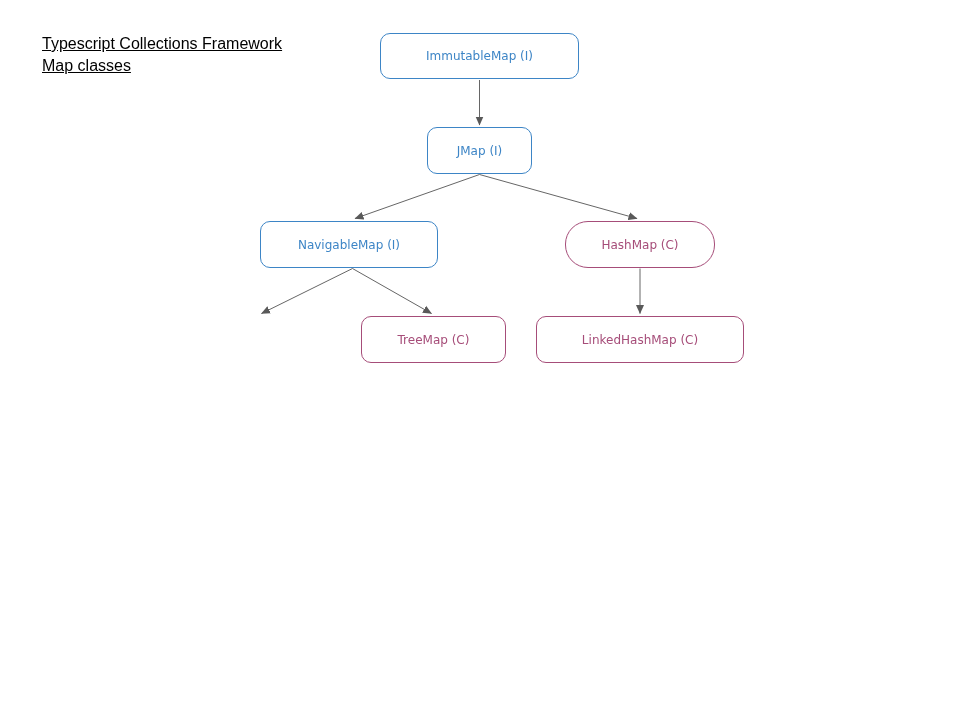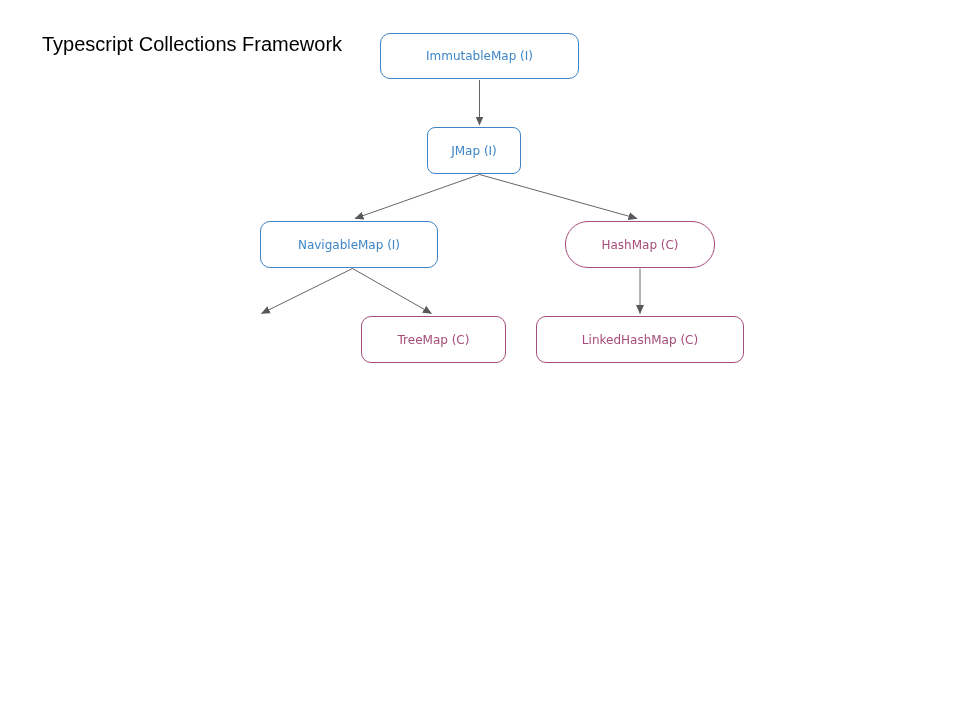--- a/index.html
+++ b/index.html
@@ -13,24 +13,25 @@
     height: 720px;
     background: #ffffff;
     overflow: hidden;
     font-family: "DejaVu Sans", sans-serif;
   }
   .title {
     position: absolute;
     left: 42px;
     top: 33px;
     font-family: "Liberation Sans", sans-serif;
-    font-size: 20px;
+    font-size: 16px;
     line-height: 22px;
     color: #000000;
     white-space: nowrap;
+    text-decoration: underline;
   }
   .edge-layer {
     position: absolute;
     left: 0;
     top: 0;
     width: 960px;
     height: 720px;
     pointer-events: none;
   }
   .node {
@@ -55,41 +56,42 @@
     color: #a64d79;
   }
 </style>
 </head>
 <body>
 
 <div class="canvas">
 
   <div class="title">
     <div>Typescript Collections Framework</div>
+    <div>Map classes</div>
   </div>
 
   <svg class="edge-layer" width="960" height="720" viewBox="0 0 960 720" xmlns="http://www.w3.org/2000/svg">
     <defs>
       <marker id="arrowhead" markerUnits="userSpaceOnUse" markerWidth="10" markerHeight="9" refX="8.5" refY="4.5" orient="auto">
         <path d="M0,0.5 L9,4.5 L0,8.5 z" fill="#595959"></path>
       </marker>
     </defs>
     <line x1="479.5" y1="80" x2="479.5" y2="125" stroke="#666666" stroke-width="1" marker-end="url(#arrowhead)"></line>
     <line x1="479.5" y1="174.5" x2="355" y2="218.5" stroke="#666666" stroke-width="1" marker-end="url(#arrowhead)"></line>
     <line x1="479.5" y1="174.5" x2="637" y2="218.5" stroke="#666666" stroke-width="1" marker-end="url(#arrowhead)"></line>
     <line x1="352.5" y1="268.5" x2="261.5" y2="313.5" stroke="#666666" stroke-width="1" marker-end="url(#arrowhead)"></line>
     <line x1="352.5" y1="268.5" x2="431.5" y2="313.5" stroke="#666666" stroke-width="1" marker-end="url(#arrowhead)"></line>
     <line x1="640" y1="268.5" x2="640" y2="313.5" stroke="#666666" stroke-width="1" marker-end="url(#arrowhead)"></line>
   </svg>
 
   <div class="node interface" style="left:380px; top:33px; width:199px; height:46px;">
     <span>ImmutableMap (I)</span>
   </div>
 
-  <div class="node interface" style="left:427px; top:127px; width:94px;border-radius:8px;">
+  <div class="node interface" style="left:427px; top:127px; width:105px;">
     <span>JMap (I)</span>
   </div>
 
   <div class="node interface" style="left:260px; top:221px; width:178px;">
     <span>NavigableMap (I)</span>
   </div>
 
   <div class="node class" style="left:565px; top:221px; width:150px;border-radius:23px;">
     <span>HashMap (C)</span>
   </div>

